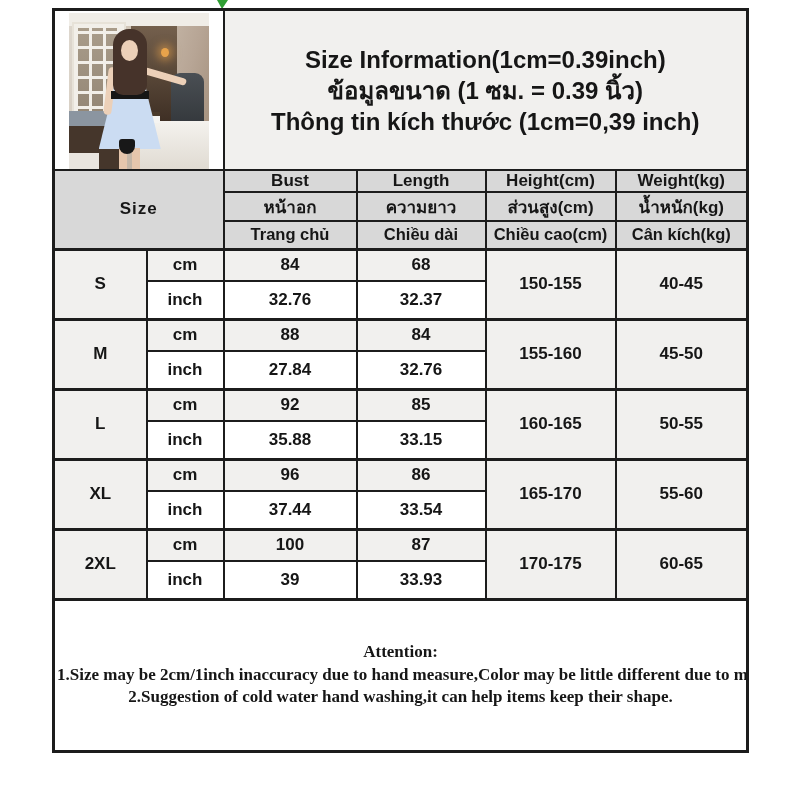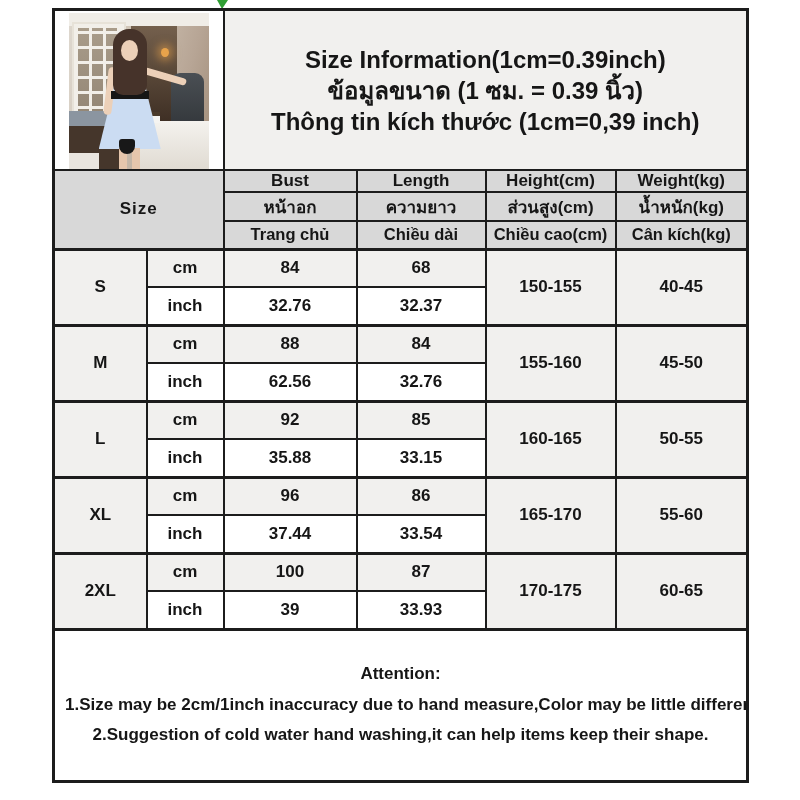--- a/index.html
+++ b/index.html
@@ -37,32 +37,32 @@
   .title-line{font-size:24px;font-weight:bold;line-height:31px;white-space:nowrap;}
 
   
   td.size-head{background:var(--header-gray);font-size:30px;letter-spacing:1px;}
   tr.header-en td{background:var(--header-gray);height:18px;}
   tr.header-th td{background:var(--header-gray);height:18px;}
   tr.header-vi td{background:var(--header-gray);height:28px;font-size:16.5px;}
 
   
   td.size-letter{background:var(--header-gray);font-size:18px;}
-  tr.row-cm td{height:38px;background:var(--light-gray);}
+  tr.row-cm td{height:32px;background:var(--light-gray);}
   tr.row-inch td{height:38px;background:var(--white);}
   td.range-cell{background:var(--light-gray);}
 
   
   td.attention-cell{
     background:var(--white);height:152px;
     text-align:left;vertical-align:top;font-weight:normal;
     font-size:16.5px;line-height:1.32;padding:4px 6px;
     white-space:normal;
   }
-  .attn-line{margin:8px;}
+  .attn-line{margin:0;font-family:Liberation Serif, serif;}
 
   
   .green-marker{
     position:absolute;left:217px;top:0;width:0;height:0;
     border-left:5px solid transparent;border-right:6px solid transparent;
     border-top:9px solid var(--marker-green);
   }
 
   
   .photo{
@@ -192,21 +192,21 @@
     <tr class="row-cm block-start">
       <td class="size-letter" rowspan="2">M</td>
       <td>cm</td>
       <td>88</td>
       <td>84</td>
       <td class="range-cell" rowspan="2">155-160</td>
       <td class="range-cell" rowspan="2">45-50</td>
     </tr>
     <tr class="row-inch">
       <td>inch</td>
-      <td>62.56</td>
+      <td>27.84</td>
       <td>32.76</td>
     </tr>
 
     <tr class="row-cm block-start">
       <td class="size-letter" rowspan="2">L</td>
       <td>cm</td>
       <td>92</td>
       <td>85</td>
       <td class="range-cell" rowspan="2">160-165</td>
       <td class="range-cell" rowspan="2">50-55</td>

